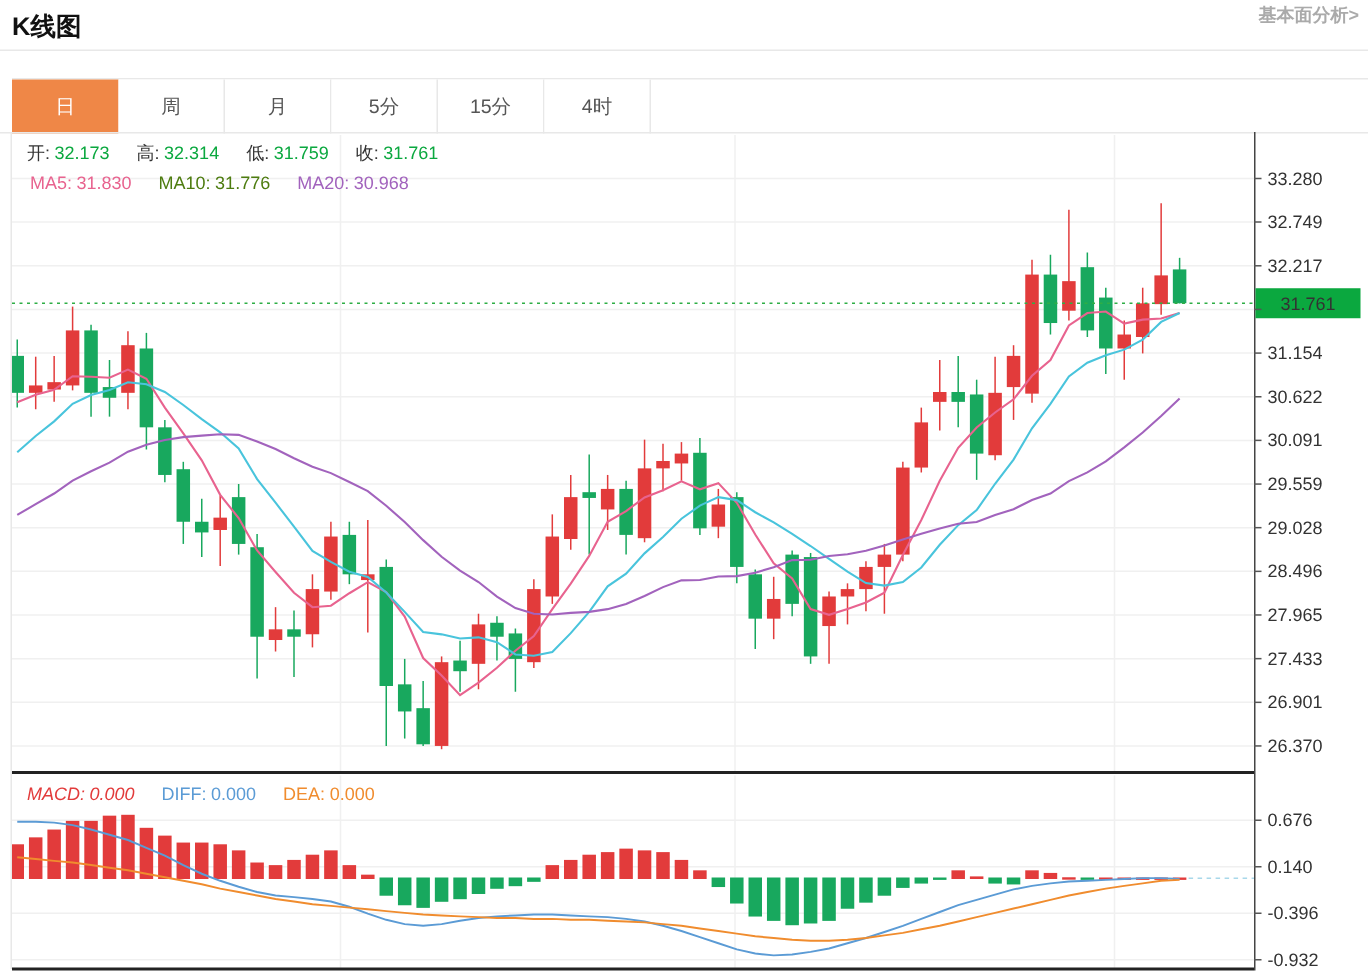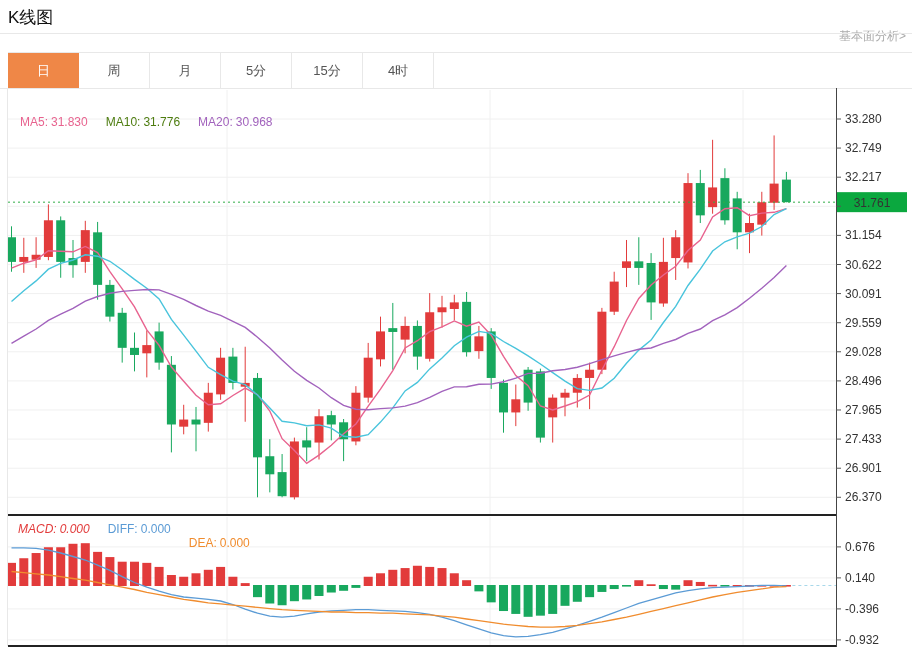--- a/index.html
+++ b/index.html
@@ -1,19 +1,19 @@
 <!DOCTYPE html>
 <html><head>
 <meta charset="utf-8">
 <style>
   html,body{margin:0;padding:0;background:#fff;}
   body{font-family:"Liberation Sans","DejaVu Sans",sans-serif;}
   .page{position:relative;width:912px;height:651px;background:#fff;overflow:hidden;}
-  .title{position:absolute;left:8px;top:6px;font-size:17px;font-weight:normal;color:#111;}
-  .link{position:absolute;right:6px;top:28px;font-size:12px;color:#aaa;text-decoration:none;cursor:pointer;}
+  .title{position:absolute;left:8px;top:6px;font-size:17px;font-weight:bold;color:#111;}
+  .link{position:absolute;right:6px;top:2px;font-size:12px;color:#aaa;text-decoration:none;cursor:pointer;font-weight:bold;}
   .hdiv{position:absolute;left:0;width:912px;height:0;border-top:1px solid #e8e8e8;}
   .tabbar{position:absolute;left:8px;top:52px;width:904px;display:flex;border-top:1px solid #e8e8e8;}
   .tab{width:71px;height:36px;line-height:36px;text-align:center;font-size:13px;color:#555;
        border-right:1px solid #e8e8e8;box-sizing:border-box;cursor:pointer;background:#fff;}
   .tab:first-child{border-left:1px solid #e8e8e8;}
   .tab.active{color:#fff;border-color:transparent;}
   .legend{position:absolute;display:flex;font-size:12px;white-space:nowrap;}
   .legend .item{margin-right:18px;}
   .legend .item .lab{color:#333;}
   .legend .item .val{margin-left:3px;}
@@ -322,26 +322,32 @@
         <text x="845" y="550.90016" fill="#333333">0.676</text>
         <line x1="836" x2="841" y1="577.9024" y2="577.9024" stroke="#555"></line>
         <text x="845" y="581.9024" fill="#333333">0.140</text>
         <line x1="836" x2="841" y1="608.90464" y2="608.90464" stroke="#555"></line>
         <text x="845" y="612.90464" fill="#333333">-0.396</text>
         <line x1="836" x2="841" y1="639.90688" y2="639.90688" stroke="#555"></line>
         <text x="845" y="643.90688" fill="#333333">-0.932</text>
       </g>
     </svg>
 
+  <div class="legend" style="left:18px;top:94px">
+    <span class="item"><span class="lab">开:</span><span class="val" style="color: rgb(11, 168, 63);">32.173</span></span>
+    <span class="item"><span class="lab">高:</span><span class="val" style="color: rgb(11, 168, 63);">32.314</span></span>
+    <span class="item"><span class="lab">低:</span><span class="val" style="color: rgb(11, 168, 63);">31.759</span></span>
+    <span class="item"><span class="lab">收:</span><span class="val" style="color: rgb(11, 168, 63);">31.761</span></span>
+  </div>
 
   <div class="legend" style="left:20px;top:115px">
     <span class="item" style="color: rgb(232, 99, 143);"><span class="lab" style="color:inherit">MA5:</span><span class="val">31.830</span></span>
     <span class="item" style="color: #4d7c0f;"><span class="lab" style="color:inherit">MA10:</span><span class="val">31.776</span></span>
     <span class="item" style="color: rgb(162, 99, 189);"><span class="lab" style="color:inherit">MA20:</span><span class="val">30.968</span></span>
   </div>
 
   <div class="legend" style="left:18px;top:522px">
     <span class="item" style="color: rgb(226, 59, 59); font-style: italic;"><span class="lab" style="color:inherit">MACD:</span><span class="val">0.000</span></span>
     <span class="item" style="color: rgb(91, 155, 213); text-align: center;"><span class="lab" style="color:inherit">DIFF:</span><span class="val">0.000</span></span>
-    <span class="item" style="color: rgb(240, 140, 46); margin-top: 14px;"><span class="lab" style="color:inherit">DEA:</span><span class="val">0.000</span></span>
+    <span class="item" style="color: rgb(240, 140, 46);"><span class="lab" style="color:inherit">DEA:</span><span class="val">0.000</span></span>
   </div>
 
 </div>
 
 </body></html>

